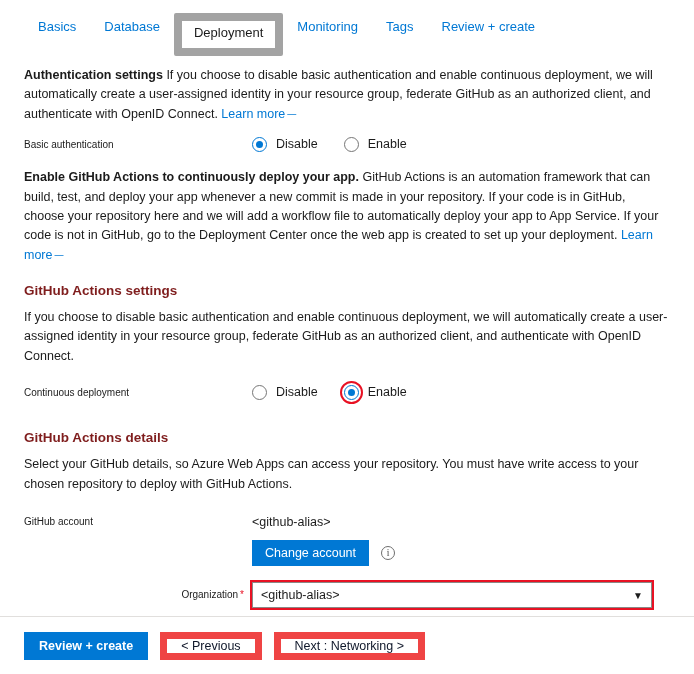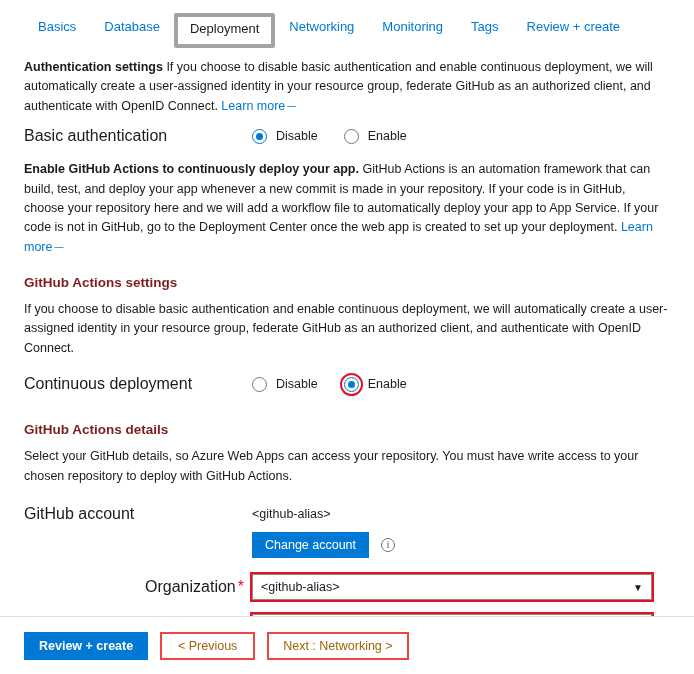--- a/index.html
+++ b/index.html
@@ -32,21 +32,21 @@
     color: #0078d4;
     cursor: pointer;
     white-space: nowrap;
     position: relative;
   }
   .tab.selected {
     color: #1b1b1b;
     font-weight: normal;
   }
   .tab.highlight {
-    border: 4px solid #a3a3a3;
+    border: 8px solid #a3a3a3;
     border-radius: 2px;
     padding: 4px 12px 8px 12px;
   }
   .tab.selected::after {
     content: "";
     position: absolute;
     left: 12px; right: 12px;
     bottom: 4px;
     height: 0;
   }
@@ -86,21 +86,21 @@
   
   .row {
     display: flex;
     align-items: center;
     margin: 8px 0 6px 0;
     min-height: 24px;
   }
   .row-label {
     width: 228px;
     flex: 0 0 228px;
-    font-size: 16px;
+    font-size: 10px;
     color: #1b1b1b;
     padding-right: 8px;
   }
   .req { color: #e81123; margin-left: 2px; }
 
   
   .radio-group {
     display: flex;
     align-items: center;
     gap: 26px;
@@ -217,43 +217,42 @@
     display: flex;
     align-items: center;
     padding: 0 24px;
     gap: 12px;
     background: #fff;
   }
   .btn-footer {
     min-width: 95px;
     height: 28px;
     background: #fff;
-    border: 2px solid #ef4444;
+    border: 7px solid #ef4444;
     font-size: 12.5px;
     font-family: "Liberation Sans", sans-serif;
-    color: #a16207;
+    color: #0f172a;
     cursor: pointer;
     padding: 0 14px;
   }
   .btn-footer.primary {
     background: #0078d4;
     border: 1px solid #0078d4;
     color: #fff;
     font-weight: bold;
   }
   .spacer-sm { height: 6px; }
 </style>
 </head>
 <body>
 
 <div class="tabstrip">
   <div class="tab"><span>Basics</span></div>
   <div class="tab"><span>Database</span></div>
   <div class="tab selected highlight"><span>Deployment</span></div>
-  <div class="tab"><span>Networking</span></div>
   <div class="tab"><span>Monitoring</span></div>
   <div class="tab"><span>Tags</span></div>
   <div class="tab"><span>Review + create</span></div>
 </div>
 
 <div class="content">
 
   <p class="para"><b>Authentication settings</b><span> If you choose to disable basic authentication and enable continuous deployment, we will automatically create a user-assigned identity in your resource group, federate GitHub as an authorized client, and authenticate with OpenID Connect.</span> <a class="link">Learn more</a><span class="extlink-icon">⎼</span></p>
 
   <div class="row">

